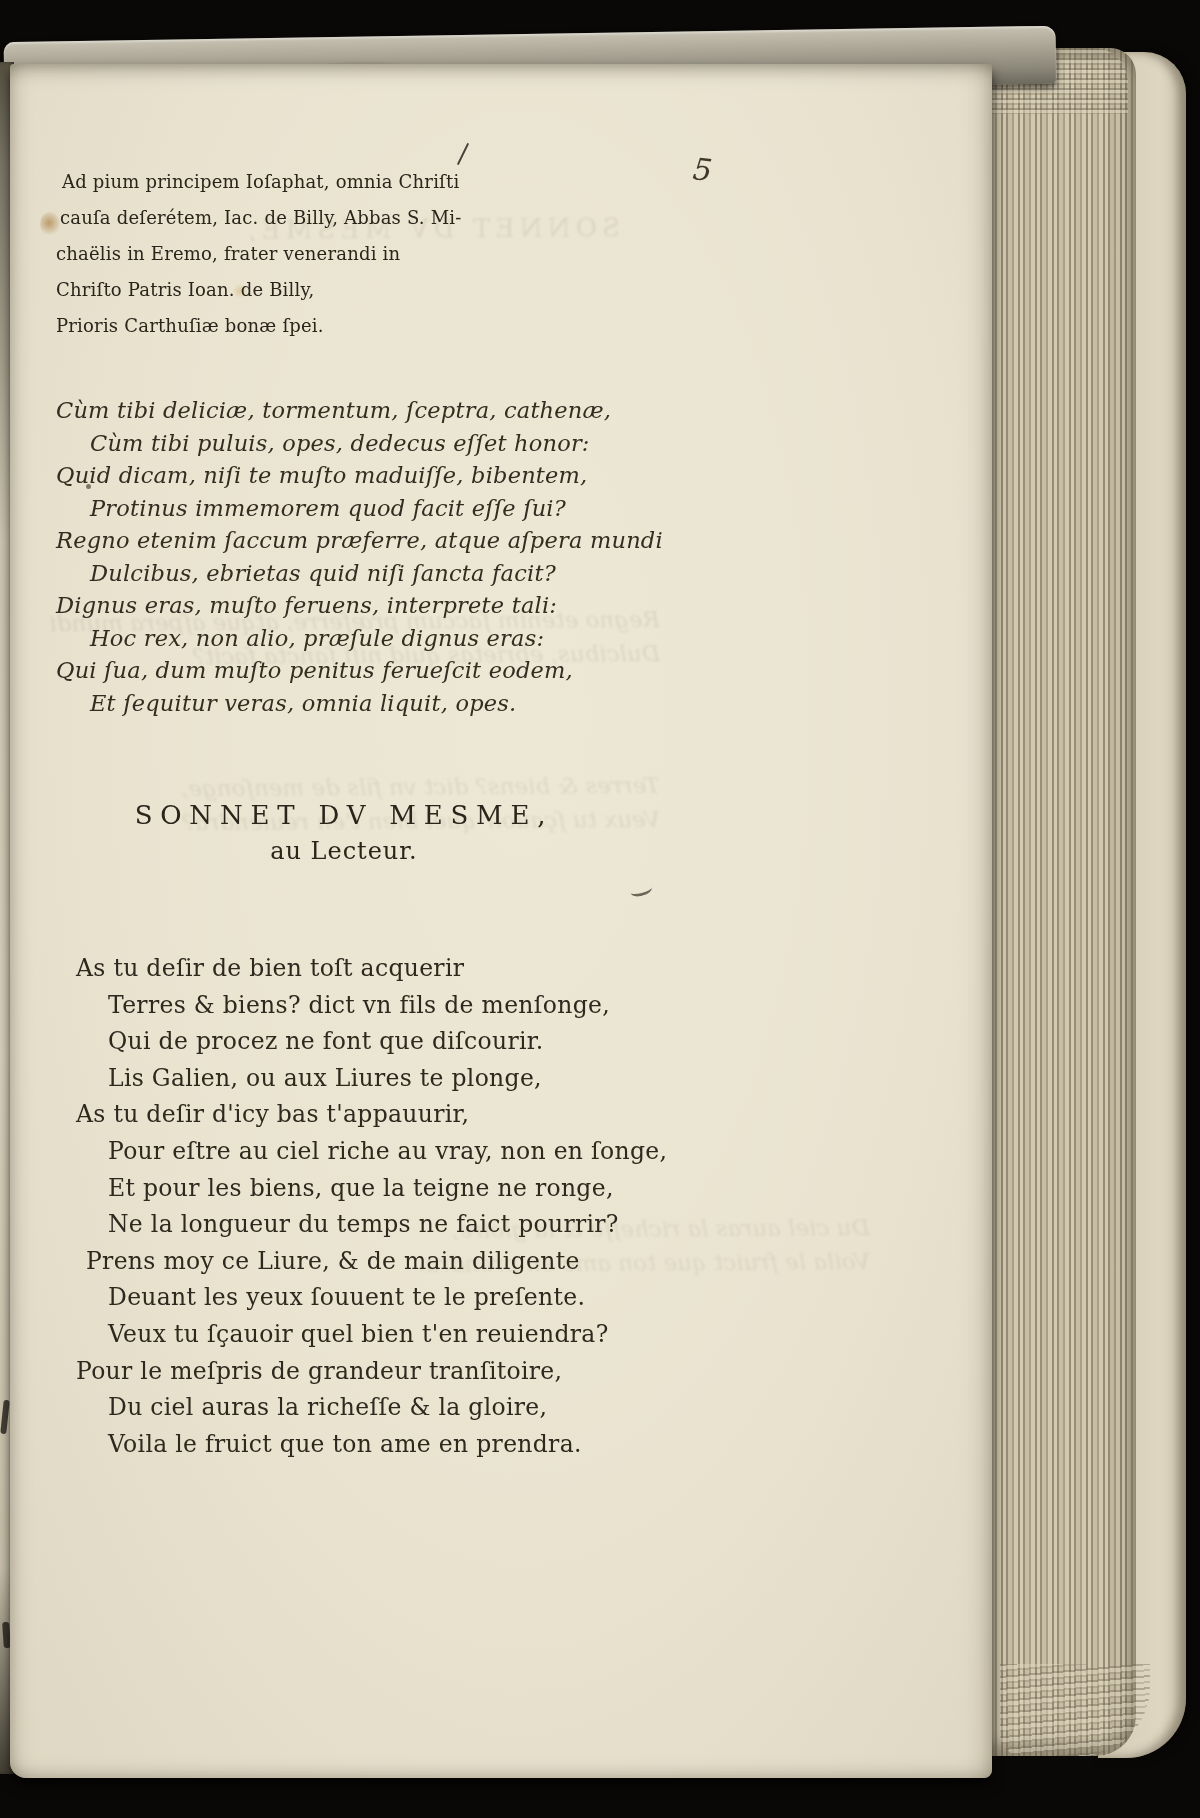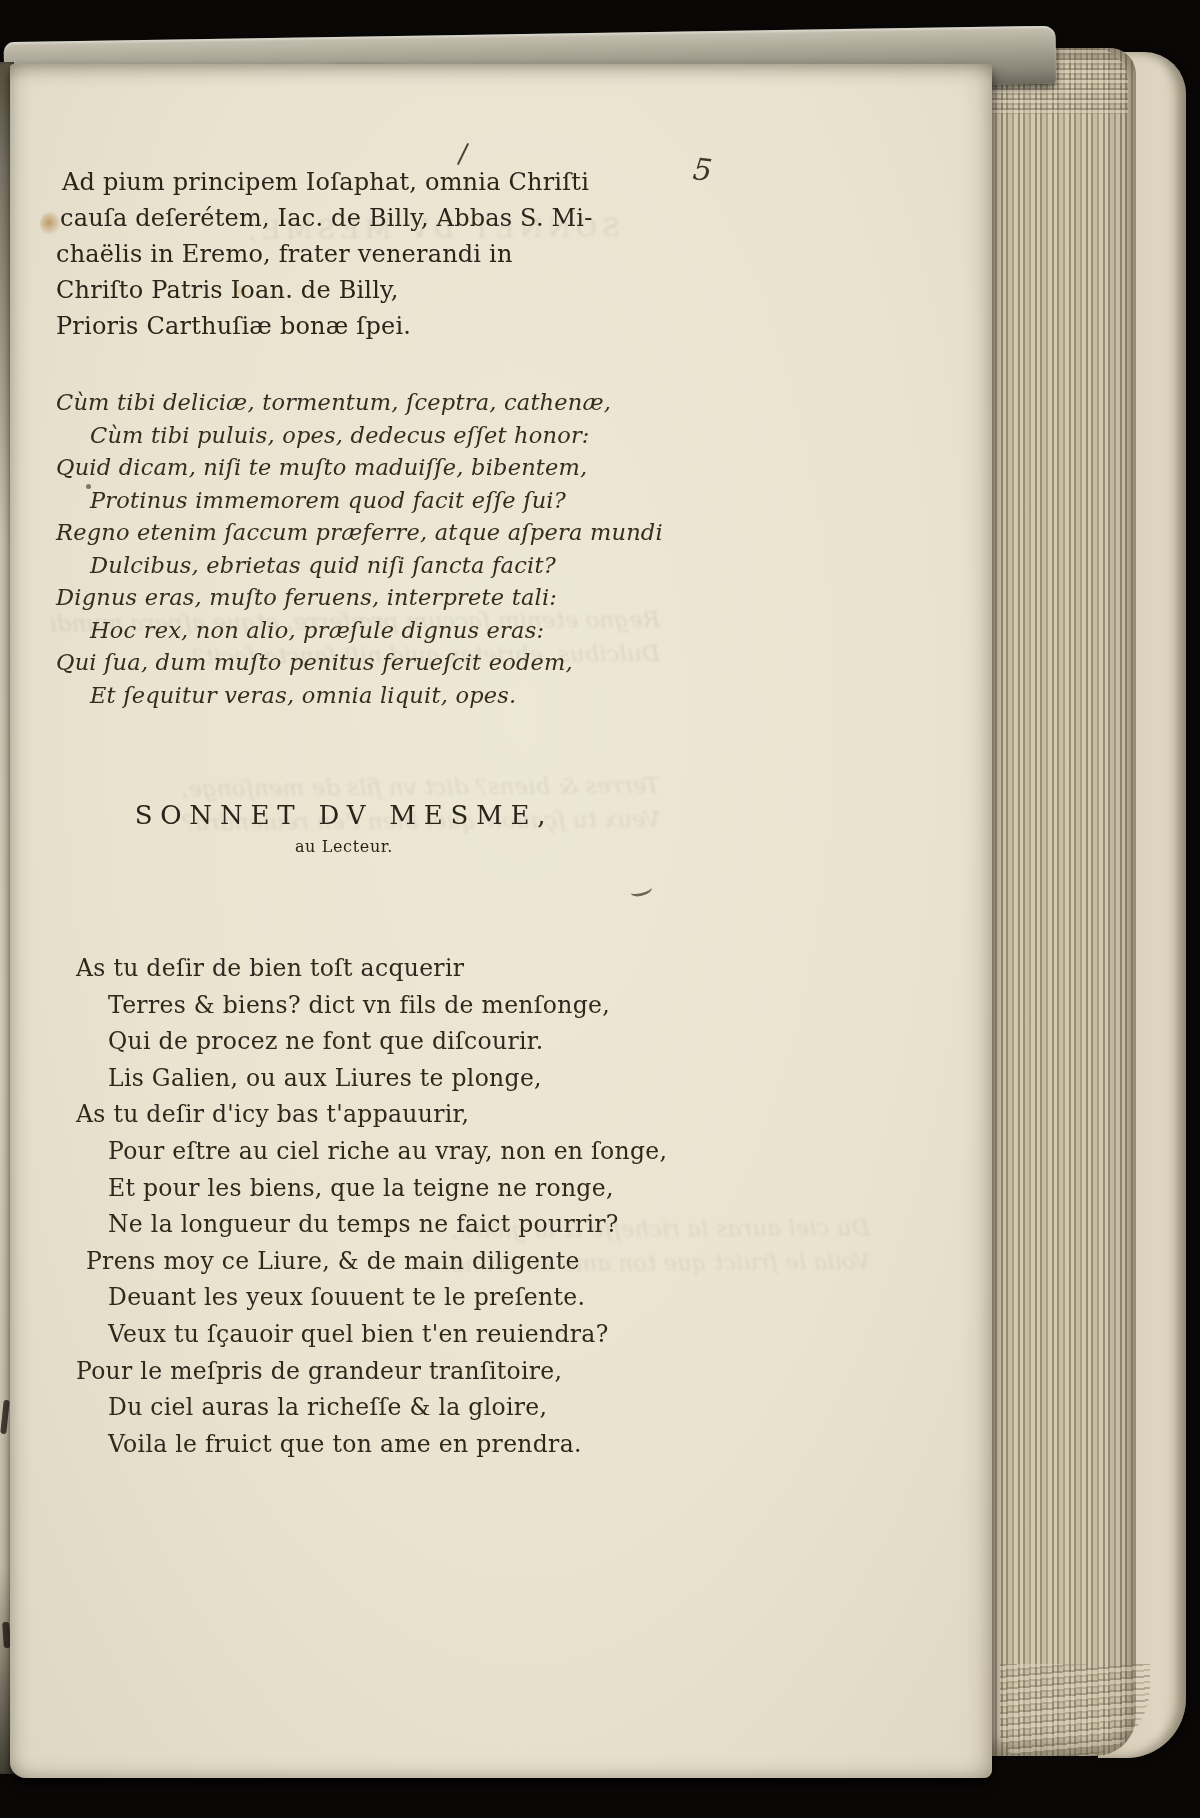--- a/index.html
+++ b/index.html
@@ -112,38 +112,38 @@
     transform:rotate(-14deg);
   }
 
   
   .pagenum{
     position:absolute;left:683px;top:88px;
     font-size:30px;font-style:italic;color:#40372a;transform:rotate(6deg);
   }
   .dedication{
     position:absolute;left:46px;top:100px;width:584px;
-    font-size:24px;line-height:36px;letter-spacing:.2px;color:#2b241b;
+    font-size:18px;line-height:36px;letter-spacing:.2px;color:#2b241b;
   }
   .dedication .d0{margin-left:6px;}
   .dedication .d1{margin-left:4px;}
   .dedication .d2,.dedication .d3,.dedication .d4{text-align:left;}
 
   .latin-poem{
-    position:absolute;left:46px;top:322px;width:600px;
+    position:absolute;left:46px;top:330px;width:600px;
     font-size:22.5px;line-height:32.5px;font-style:italic;color:#342c21;
     letter-spacing:.2px;
   }
   .latin-poem .ind{padding-left:34px;}
 
   .sonnet-head{
     position:absolute;left:36px;top:736px;width:596px;text-align:center;color:#2b241b;
   }
   .sonnet-head .title{font-size:26px;letter-spacing:.30em;}
-  .sonnet-head .subtitle{font-size:16px;margin-top:7px;letter-spacing:.04em;}
+  .sonnet-head .subtitle{font-size:24px;margin-top:7px;letter-spacing:.04em;}
 
   .sonnet{
     position:absolute;left:46px;top:886px;width:620px;
     font-size:23.5px;line-height:36.6px;color:#2f281e;letter-spacing:.3px;
   }
   .sonnet .fl{padding-left:20px;}
   .sonnet .fl9{padding-left:30px;}
   .sonnet .in{padding-left:52px;}
   .sonnet div{white-space:nowrap;}
   .latin-poem div{white-space:nowrap;}

